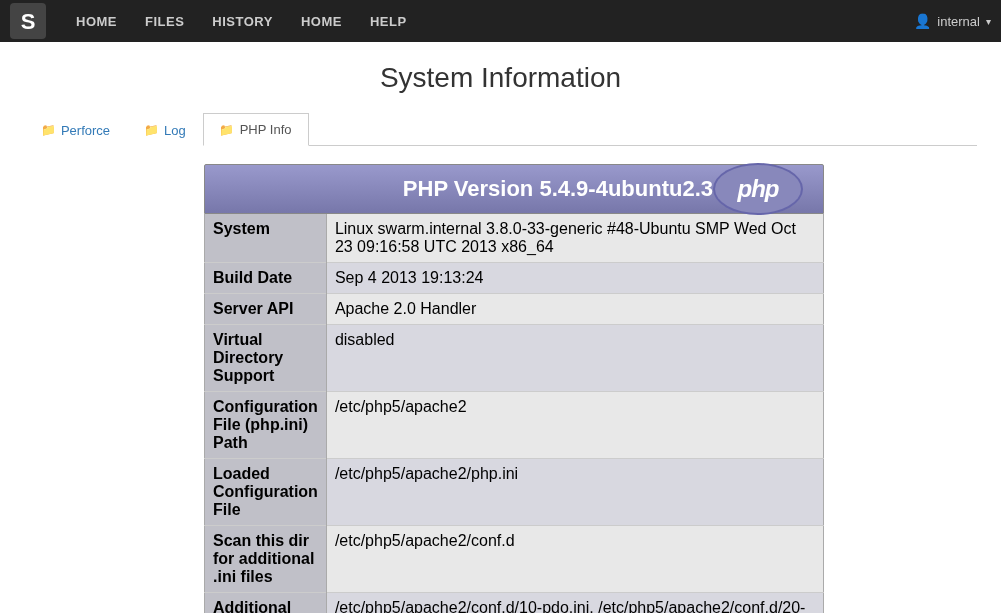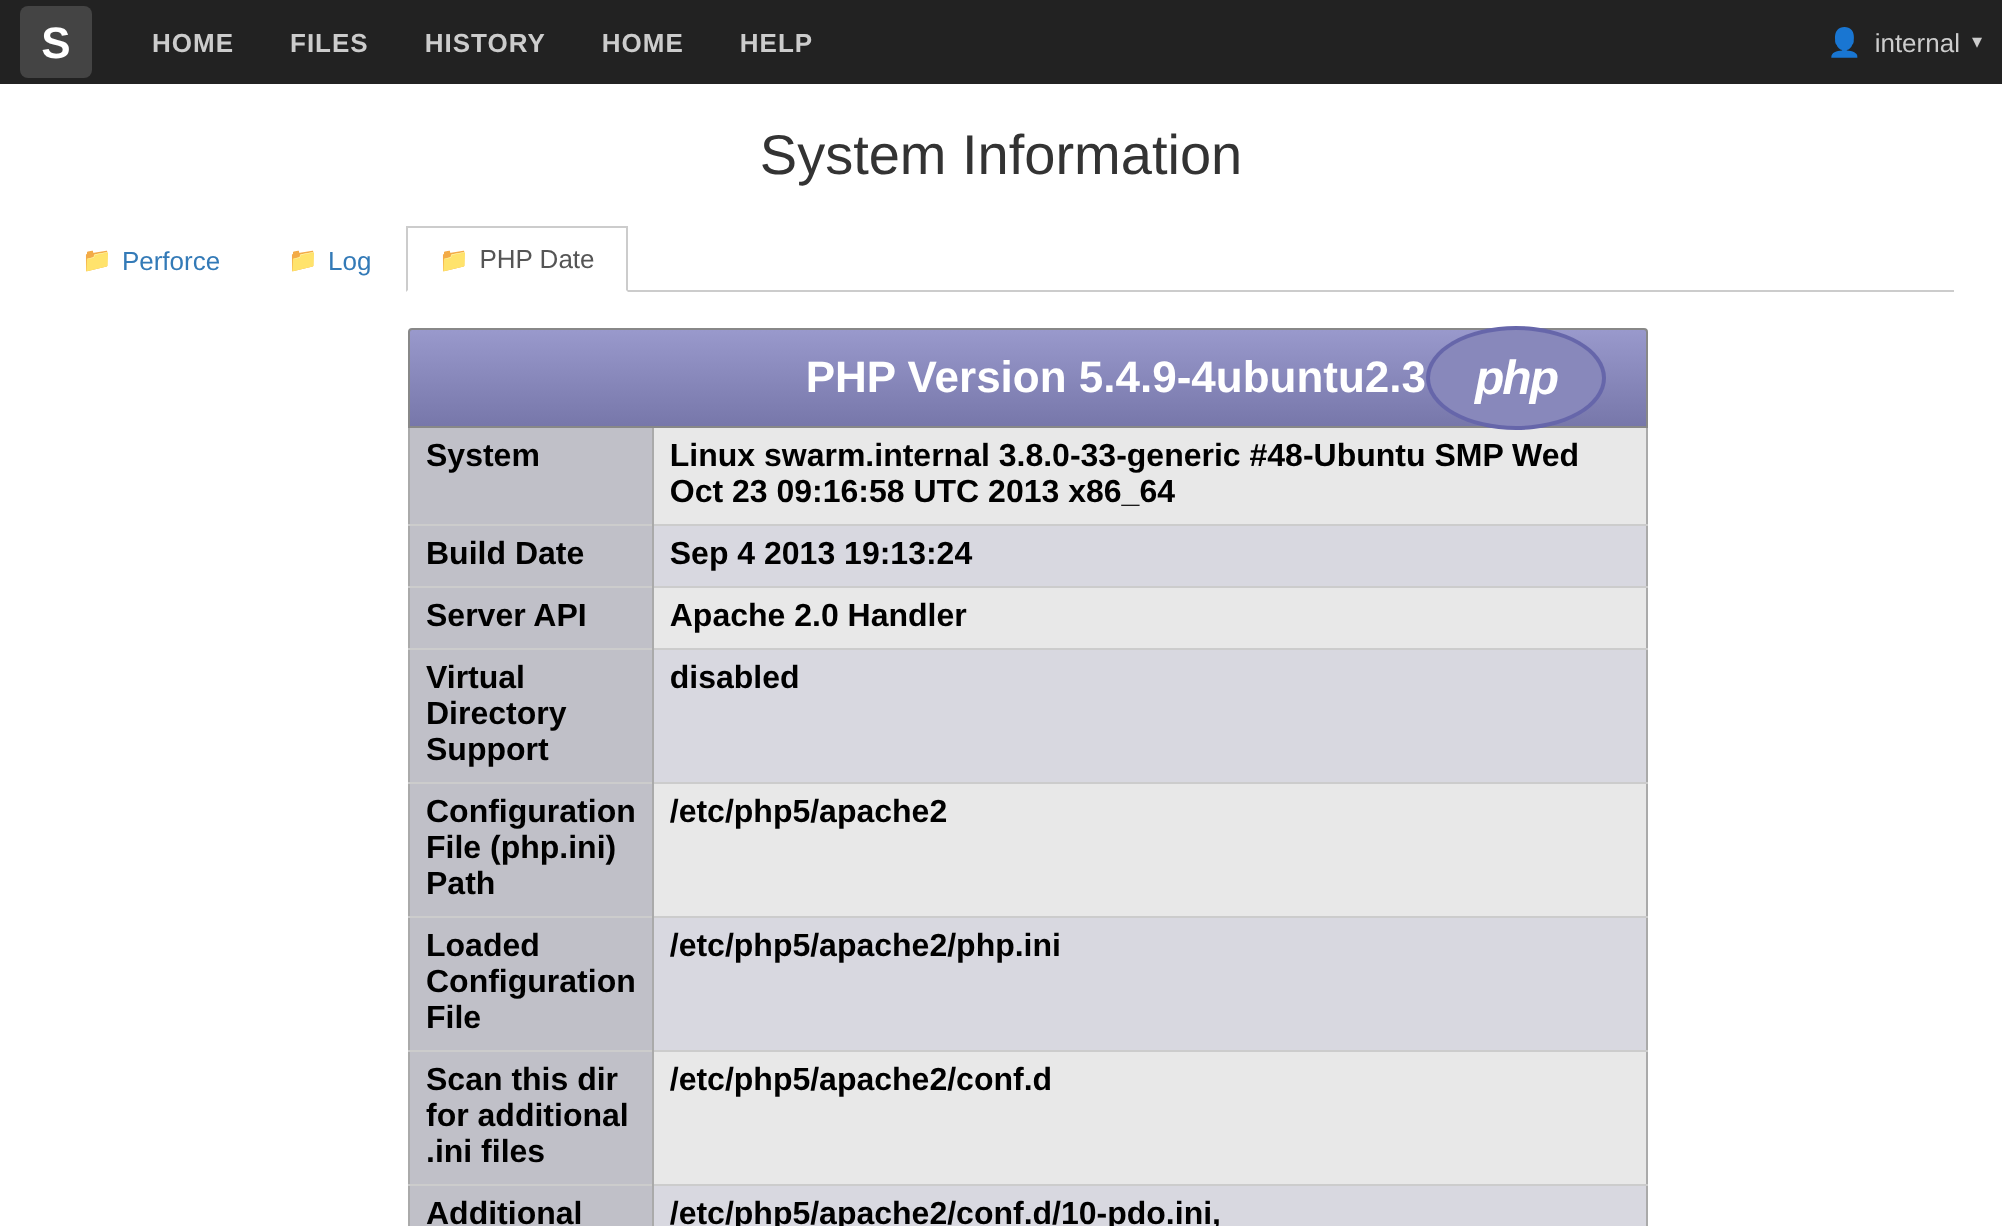--- a/index.html
+++ b/index.html
@@ -147,21 +147,20 @@
     .info-table td:first-child {
       background: #c0c0c8;
       color: #000;
       font-weight: bold;
       width: 85px;
       border-right: 1px solid #aaa;
     }
     .info-table td:last-child {
       background: #e8e8e8;
       color: #000;
-      font-weight: bold;
     }
     .info-table tr:nth-child(even) td:last-child {
       background: #d8d8e0;
     }
   </style>
 </head>
 <body>
 
 <nav class="topnav">
   <div class="topnav-logo">
@@ -191,21 +190,21 @@
     <a class="tab">
       <span class="tab-icon">📁</span>
       <span>Perforce</span>
     </a>
     <a class="tab">
       <span class="tab-icon">📁</span>
       <span>Log</span>
     </a>
     <a class="tab active">
       <span class="tab-icon">📁</span>
-      <span>PHP Date</span>
+      <span>PHP Info</span>
     </a>
   </div>
 
   <div class="phpinfo-container">
     <div class="php-version-header">
       <span class="php-version-text">PHP Version 5.4.9-4ubuntu2.3</span>
       <div class="php-logo">
         <svg width="88" height="50" viewBox="0 0 88 50">
           <ellipse cx="44" cy="25" rx="43" ry="24" fill="#8888bb"></ellipse>
           <text x="44" y="33" text-anchor="middle" font-size="24" font-weight="bold" font-style="italic" fill="white" font-family="Arial">php</text>

